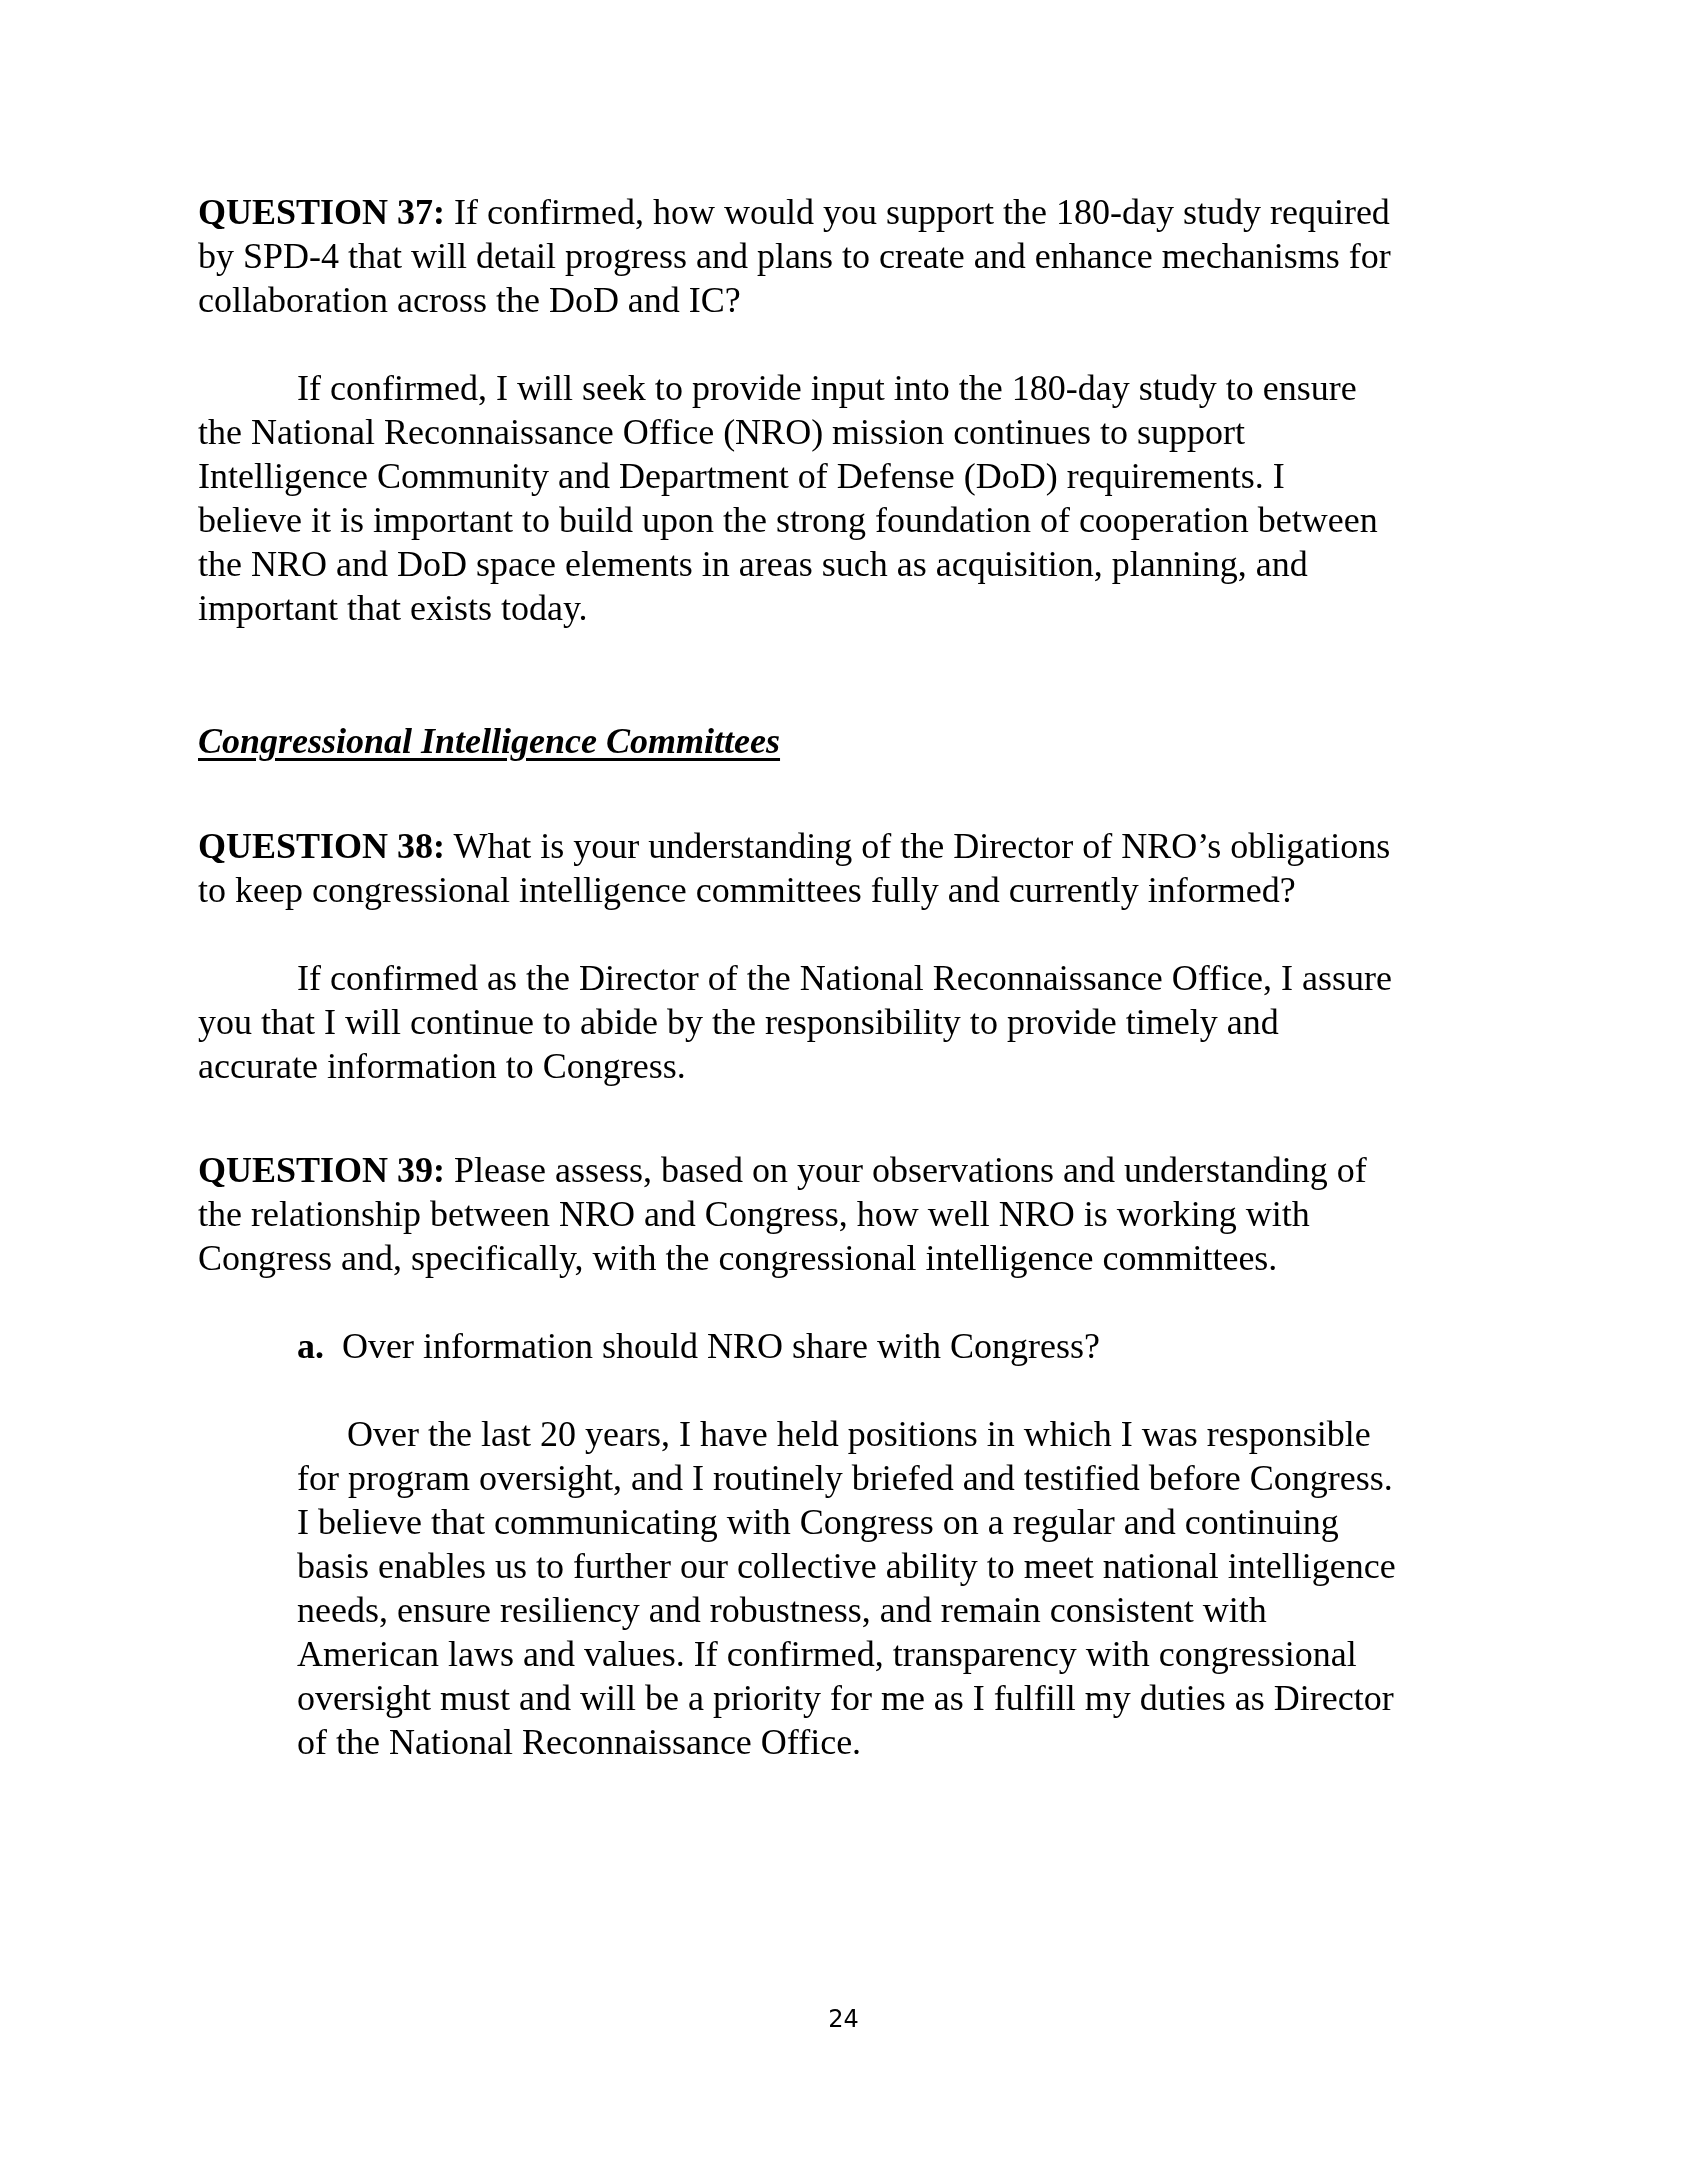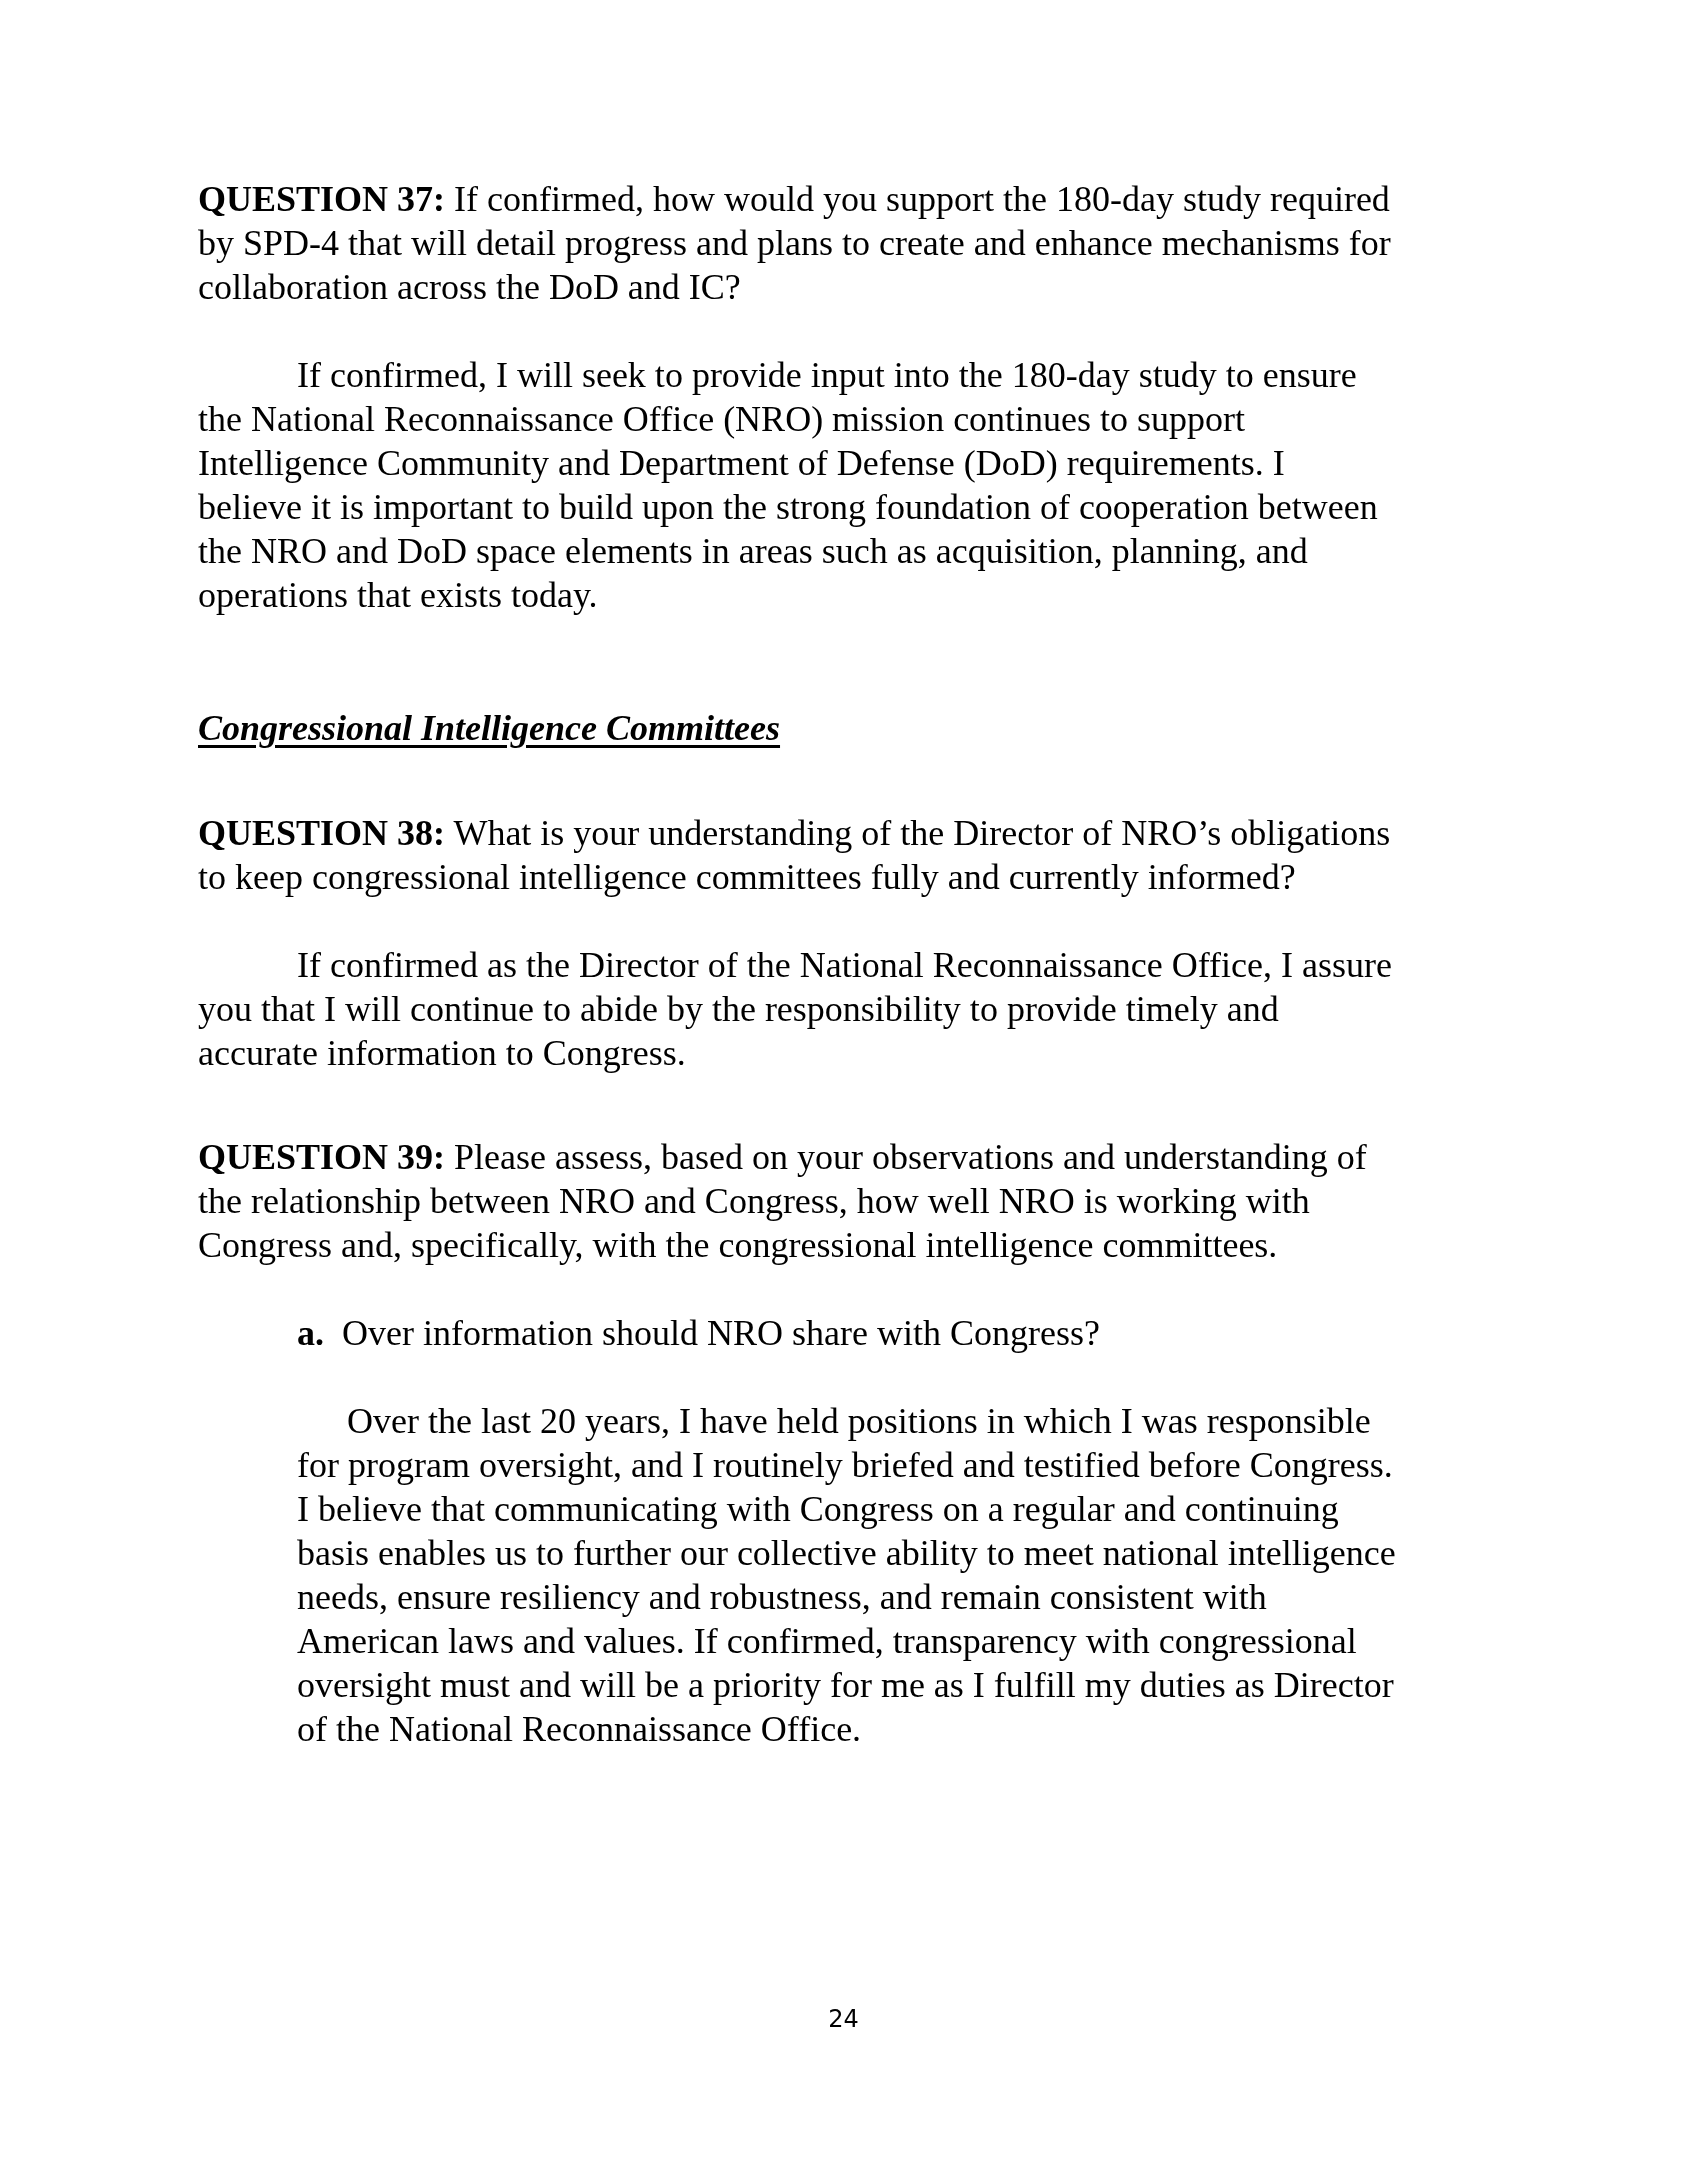--- a/index.html
+++ b/index.html
@@ -13,33 +13,33 @@
   .q-label { font-weight: bold; }
   .heading { font-style: italic; font-weight: bold; text-decoration: underline; text-decoration-thickness: 2.6px; text-underline-offset: 5.3px; }
   .pagenum { position: absolute; left: 0; width: 1687px; top: 2005px; text-align: center;
              font-family: "DejaVu Sans", "Liberation Sans", sans-serif; font-size: 24px; }
 </style>
 </head>
 <body>
 
 <div class="page">
 
-  <div class="p" style="margin-top:4px;">
+  <div class="p" style="margin-top:17px;">
     <span class="line"><span class="q-label">QUESTION 37:</span><span> If confirmed, how would you support the 180-day study required</span></span>
     <span class="line">by SPD-4 that will detail progress and plans to create and enhance mechanisms for</span>
     <span class="line">collaboration across the DoD and IC?</span>
   </div>
 
   <div class="p" style="margin-top:44px;">
     <span class="line indent1">If confirmed, I will seek to provide input into the 180-day study to ensure</span>
     <span class="line">the National Reconnaissance Office (NRO) mission continues to support</span>
     <span class="line">Intelligence Community and Department of Defense (DoD) requirements.  I</span>
     <span class="line">believe it is important to build upon the strong foundation of cooperation between</span>
     <span class="line">the NRO and DoD space elements in areas such as acquisition, planning, and</span>
-    <span class="line">operations that exists today.</span>
+    <span class="line">important that exists today.</span>
   </div>
 
   <div class="p" style="margin-top:89px;">
     <span class="heading">Congressional Intelligence Committees</span>
   </div>
 
   <div class="p" style="margin-top:61px;">
     <span class="line"><span class="q-label">QUESTION 38:</span><span> What is your understanding of the Director of NRO’s obligations</span></span>
     <span class="line">to keep congressional intelligence committees fully and currently informed?</span>
   </div>

